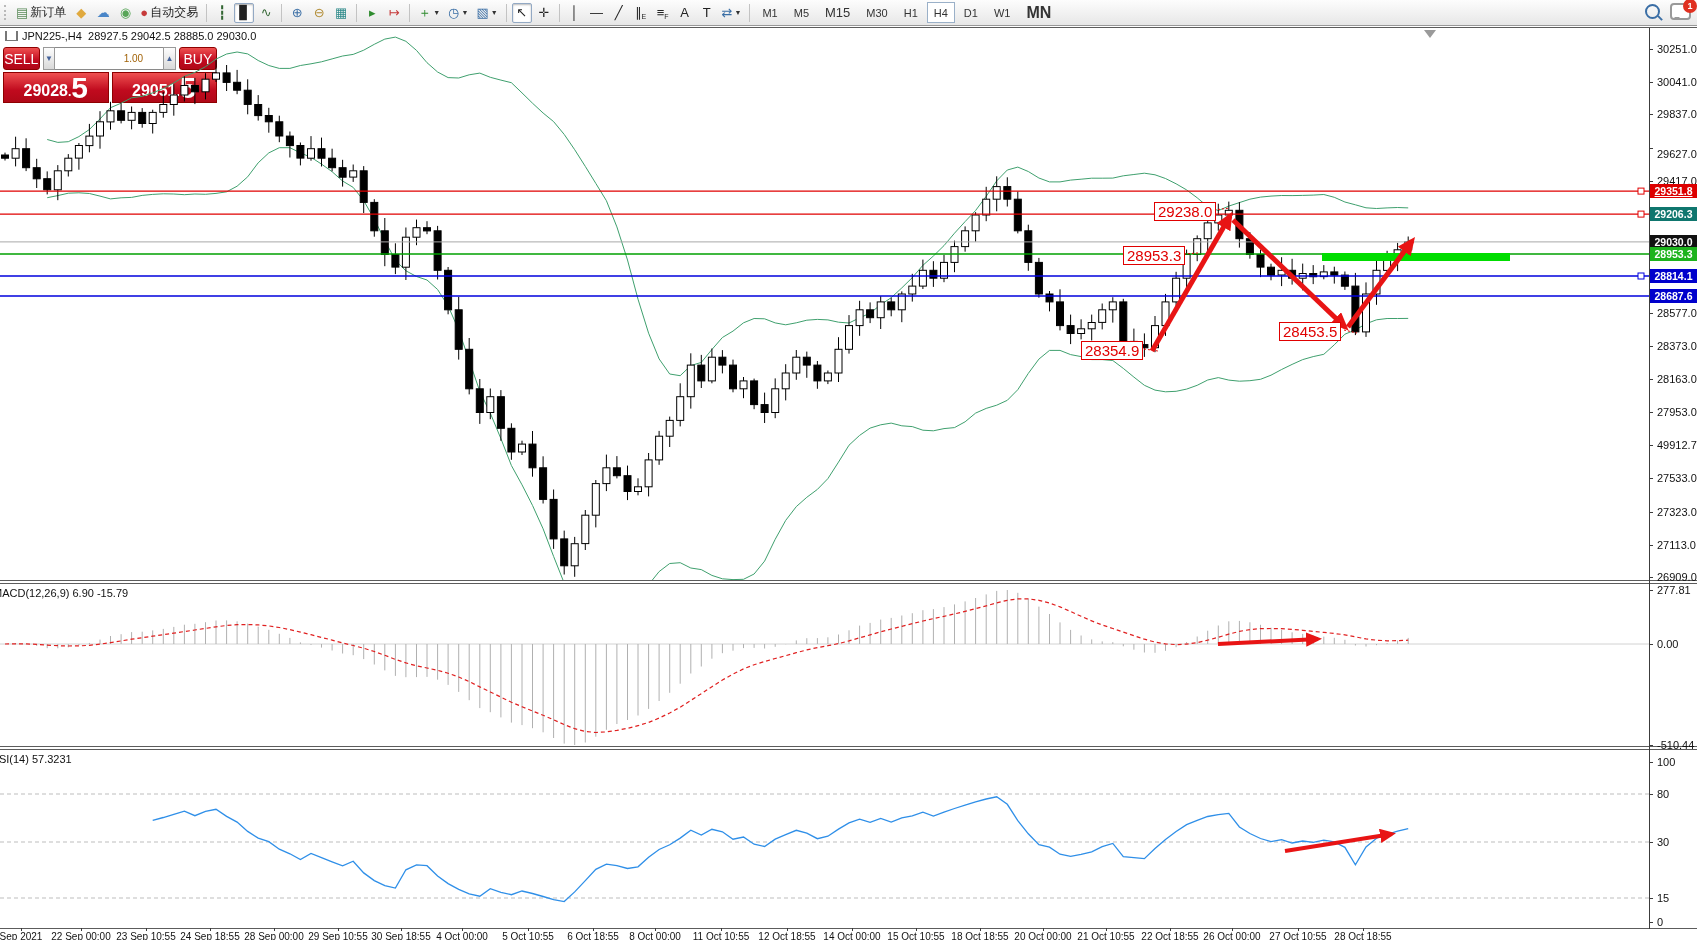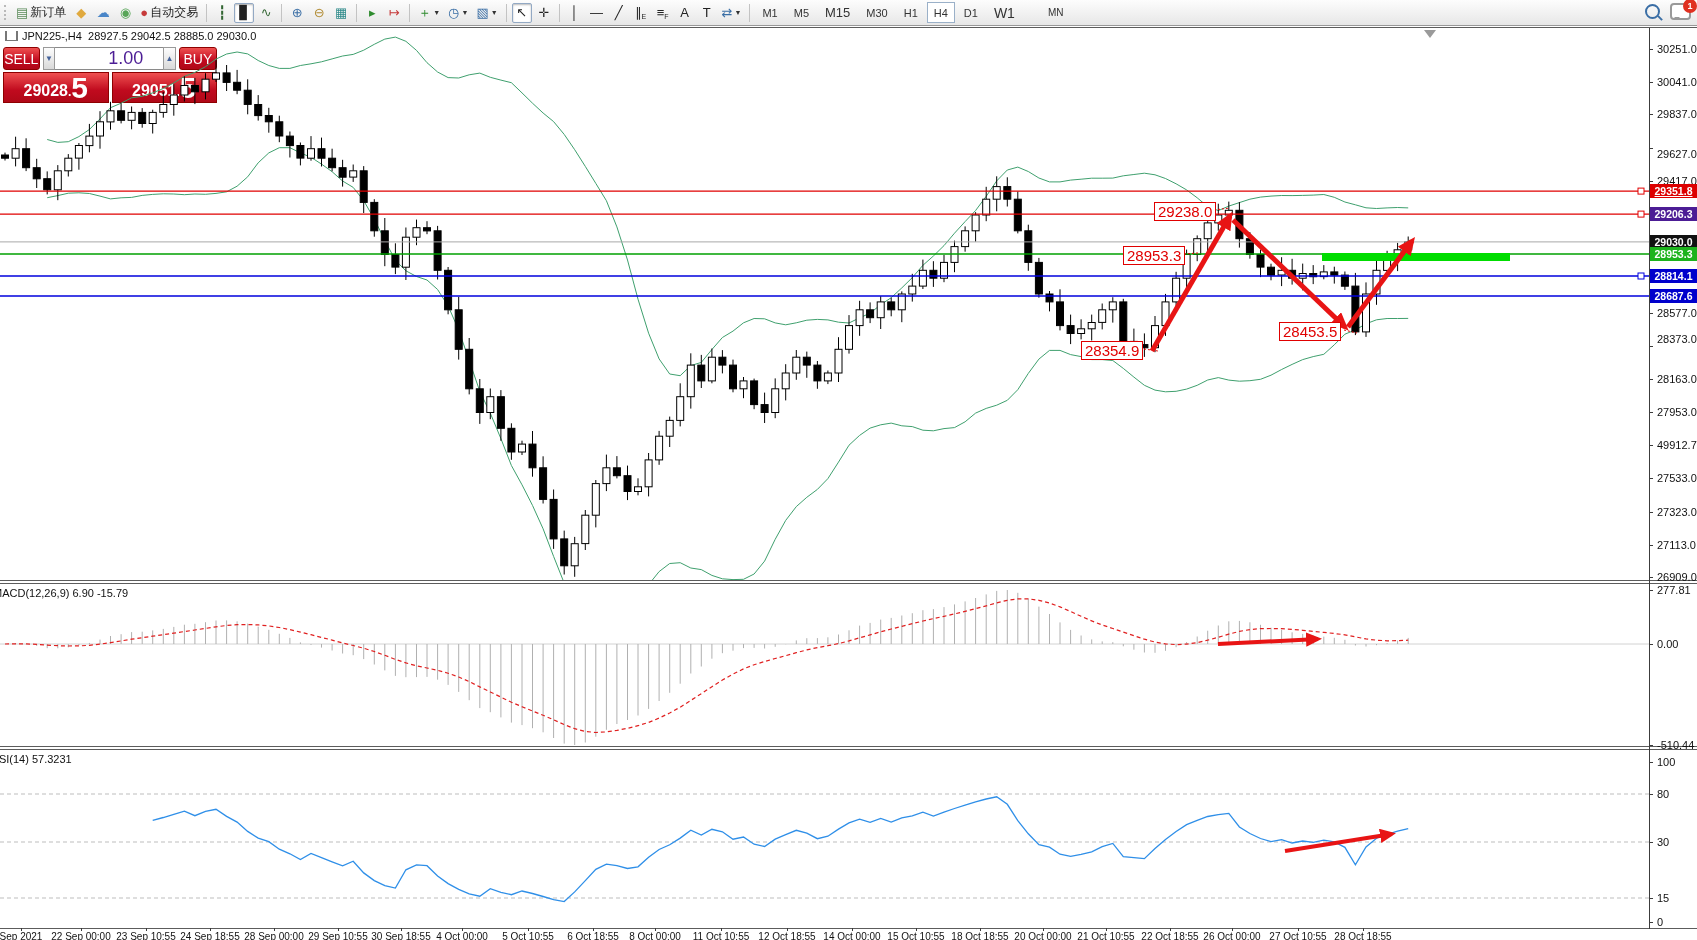--- a/index.html
+++ b/index.html
@@ -43,21 +43,21 @@
   .mini-icon{width:9px;height:9px;display:inline-block;border-left:2px solid #777;border-right:2px solid #777;border-bottom:1px solid #777;}
   
   #oneclick{position:absolute;left:3px;top:20px;width:214px;}
   .oc-row1{display:flex;align-items:stretch;height:23px;}
   .oc-btn{border:1px solid #8e0000;border-radius:3px;background:linear-gradient(#ef5050,#c00a1e 60%,#b00818);
           color:#fff;font-size:14px;font-family:inherit;padding:0;}
   .oc-sell{width:44px;margin-right:3px;}
   .oc-buy{width:46px;margin-left:3px;}
   .oc-spin{width:15px;border:1px solid #9a9a9a;background:linear-gradient(#fdfdfd,#d9d9d9);color:#44629a;font-size:8px;padding:0;}
   .oc-vol{width:88px;border:1px solid #8a8a8a;border-left:none;border-right:none;text-align:right;
-          padding:0 20px 0 0;font-size:18px;font-family:inherit;color:#4c1d95;}
+          padding:0 20px 0 0;font-size:10px;font-family:inherit;color:#a16207;}
   .oc-row2{display:flex;margin-top:2px;height:31px;}
   .oc-price{flex:1;background:linear-gradient(#ef5050,#c00a1e 60%,#b00818);border:1px solid #8e0000;color:#fff;
             display:flex;align-items:flex-end;justify-content:center;padding-bottom:1px;}
   .oc-price:first-child{margin-right:3px;}
   .oc-main{font-size:16px;font-weight:bold;line-height:20px;}
   .oc-dot{font-size:12px;font-weight:bold;line-height:18px;}
   .oc-big{font-size:30px;font-weight:bold;line-height:26px;}
 </style>
 </head>
 <body>
@@ -160,22 +160,22 @@
         <span class="tb-caret">▼</span>
       </span>
       <span class="tb-sep"></span>
       <span class="tf-btn" style="height: 19px; padding: 0px 6px; font-size: 11px; color: rgb(51, 51, 51); display: flex; align-items: center; margin: 0px 1px; border: 1px solid transparent;">M1</span>
       <span class="tf-btn" style="height: 19px; padding: 0px 6px; font-size: 11px; color: rgb(51, 51, 51); display: flex; align-items: center; margin: 0px 1px; border: 1px solid transparent;">M5</span>
       <span class="tf-btn" style="height: 19px; padding: 0px 6px; font-size: 13px; color: rgb(51, 51, 51); display: flex; align-items: center; margin: 0px 1px; border: 1px solid transparent;">M15</span>
       <span class="tf-btn" style="height: 19px; padding: 0px 6px; font-size: 11px; color: rgb(51, 51, 51); display: flex; align-items: center; margin: 0px 1px; border: 1px solid transparent;">M30</span>
       <span class="tf-btn" style="height: 19px; padding: 0px 6px; font-size: 11px; color: rgb(51, 51, 51); display: flex; align-items: center; margin: 0px 1px; border: 1px solid transparent;">H1</span>
       <span class="tf-btn active" style="height: 19px; padding: 0px 6px; font-size: 11px; color: rgb(51, 51, 51); display: flex; align-items: center; margin: 0px 1px; border: 1px solid rgb(154, 176, 200); background: rgb(255, 255, 255);">H4</span>
       <span class="tf-btn" style="height: 19px; padding: 0px 6px; font-size: 11px; color: rgb(51, 51, 51); display: flex; align-items: center; margin: 0px 1px; border: 1px solid transparent;">D1</span>
-      <span class="tf-btn" style="height: 19px; padding: 0px 6px; font-size: 14px; color: rgb(51, 51, 51); display: flex; align-items: center; margin: 0px 1px; border: 1px solid transparent;">W1</span>
-      <span class="tf-btn" style="height: 19px; padding: 0px 6px; font-size: 10px; color: rgb(51, 51, 51); display: flex; align-items: center; margin: 0px 18px; border: 1px solid transparent;">MN</span>
+      <span class="tf-btn" style="height: 19px; padding: 0px 6px; font-size: 11px; color: rgb(51, 51, 51); display: flex; align-items: center; margin: 0px 1px; border: 1px solid transparent;">W1</span>
+      <span class="tf-btn" style="height: 19px; padding: 0px 6px; font-size: 16px; color: rgb(51, 51, 51); display: flex; align-items: center; margin: 0px 1px; border: 1px solid transparent; font-weight: bold;">MN</span>
       <div class="tb-right">
       <span class="magnifier">
           <span class="mag-handle"></span>
         </span>
       <span class="bubble">
         <span class="nbadge">1</span>
       </span>
     </div>
     </div>
 
@@ -391,37 +391,37 @@
       <div class="tick-label" style="top: 49px;">30041.0</div>
       <div class="tick-dash" style="top: 87px;"></div>
       <div class="tick-label" style="top: 81px;">29837.0</div>
       <div class="tick-dash" style="top: 121px;"></div>
       <div class="tick-label" style="top: 121px;">29627.0</div>
       <div class="tick-dash" style="top: 154px;"></div>
       <div class="tick-label" style="top: 148px;">29417.0</div>
       <div class="tick-dash" style="top: 286px;"></div>
       <div class="tick-label" style="top: 280px;">28577.0</div>
       <div class="tick-dash" style="top: 319px;"></div>
-      <div class="tick-label" style="top: 306px;">28373.0</div>
+      <div class="tick-label" style="top: 313px;">28373.0</div>
       <div class="tick-dash" style="top: 352px;"></div>
       <div class="tick-label" style="top: 346px;">28163.0</div>
       <div class="tick-dash" style="top: 385px;"></div>
       <div class="tick-label" style="top: 379px;">27953.0</div>
       <div class="tick-dash" style="top: 418px;"></div>
       <div class="tick-label" style="top: 412px;">49912.7</div>
       <div class="tick-dash" style="top: 451px;"></div>
       <div class="tick-label" style="top: 445px;">27533.0</div>
       <div class="tick-dash" style="top: 485px;"></div>
       <div class="tick-label" style="top: 479px;">27323.0</div>
       <div class="tick-dash" style="top: 518px;"></div>
       <div class="tick-label" style="top: 512px;">27113.0</div>
       <div class="tick-dash" style="top: 550px;"></div>
       <div class="tick-label" style="top: 544px;">26909.0</div>
       <div class="price-badge" style="top: 157px; background: rgb(221, 0, 0); text-decoration: underline;">29351.8</div>
-      <div class="price-badge" style="top: 180px; background: #4c1d95;">29206.3</div>
+      <div class="price-badge" style="top: 180px; background: #0f766e;">29206.3</div>
       <div class="price-badge" style="top: 208px; background: rgb(17, 17, 17);">29030.0</div>
       <div class="price-badge" style="top: 220px; background: rgb(29, 179, 29);">28953.3</div>
       <div class="price-badge" style="top: 242px; background: rgb(0, 0, 204);">28814.1</div>
       <div class="price-badge" style="top: 262px; background: rgb(0, 0, 204);">28687.6</div>
       <svg width="1649" height="162" viewBox="0 557 1649 162" style="top:557px;">
         <defs>
           <marker id="ah2" markerWidth="4" markerHeight="3.6" refX="3" refY="1.8" orient="auto">
             <path d="M0,0 L4,1.8 L0,3.6 z" fill="#e81414"></path>
           </marker>
         </defs>

